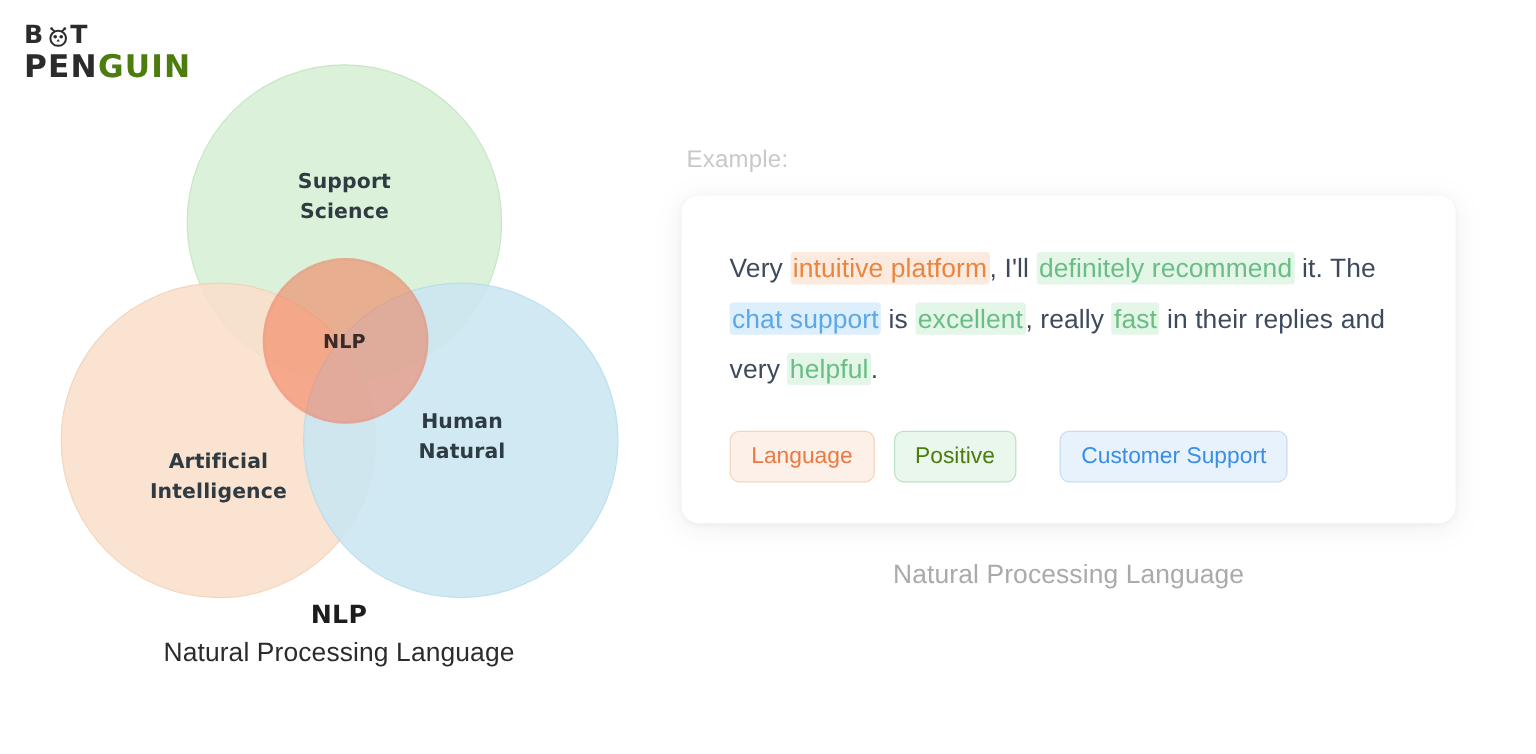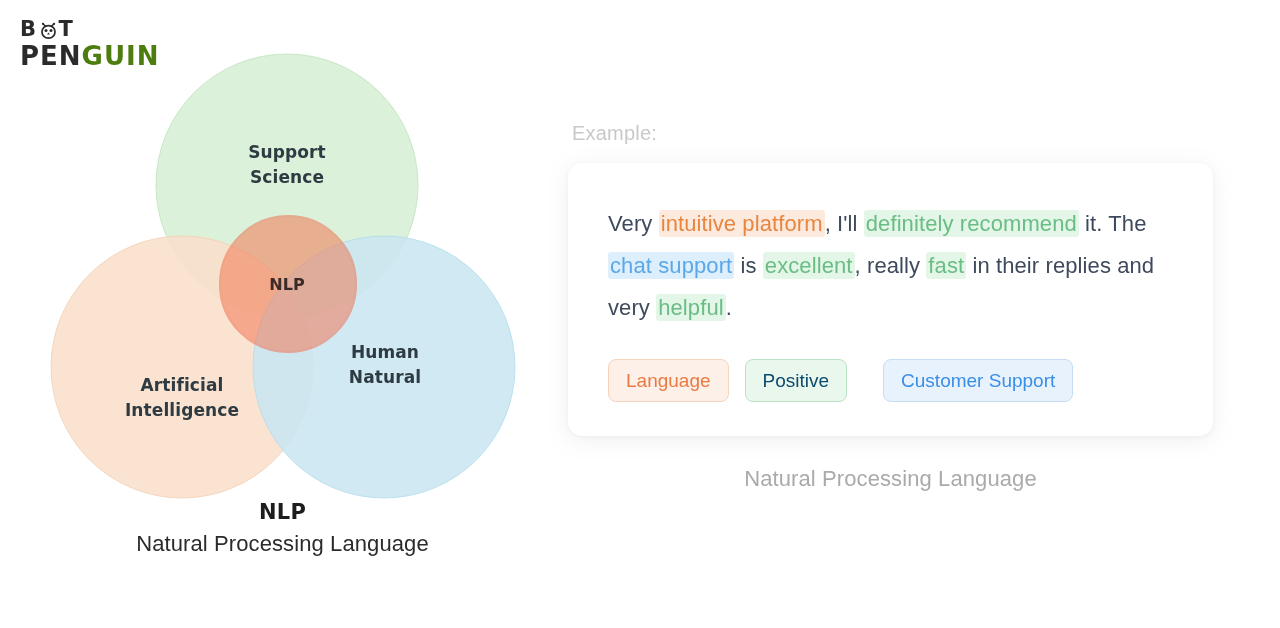--- a/index.html
+++ b/index.html
@@ -88,21 +88,21 @@
 
   .tags { display: flex; gap: 16px; margin-top: 30px; }
   .tag {
     font-size: 19px; line-height: 1;
     padding: 11px 17px;
     border-radius: 8px;
     border: 1px solid transparent;
     white-space: nowrap;
   }
   .tag-usability { background: #fdf0e8; border-color: #f7d3bd; color: #ea7a43; }
-  .tag-positive  { background: #e9f7ec; border-color: #b9e3c4; color: #0c4a6e; }
+  .tag-positive  { background: #e9f7ec; border-color: #b9e3c4; color: #4d7c0f; }
   .tag-support   { background: #e8f2fc; border-color: #c6ddf4; color: #3a8ee6; margin-left: 20px; }
 
   .panel-caption {
     margin-top: 30px; width: 645px; text-align: center;
     font-size: 22px; color: #aaaaaa; font-weight: 400; letter-spacing: 0.1px;
   }
 </style>
 </head>
 <body>
 

